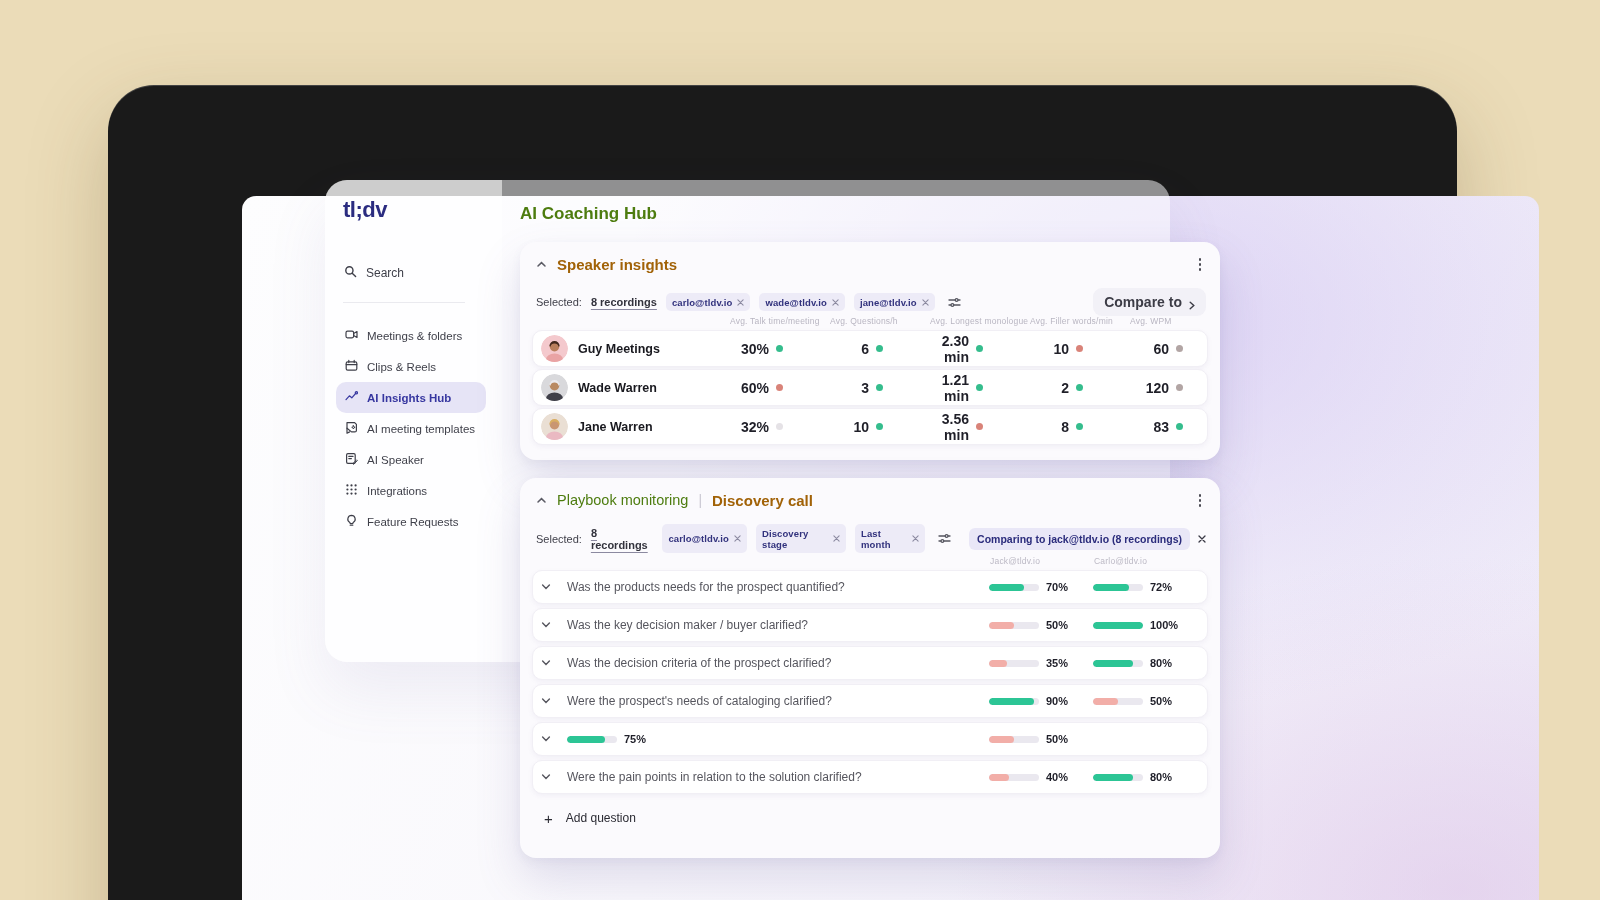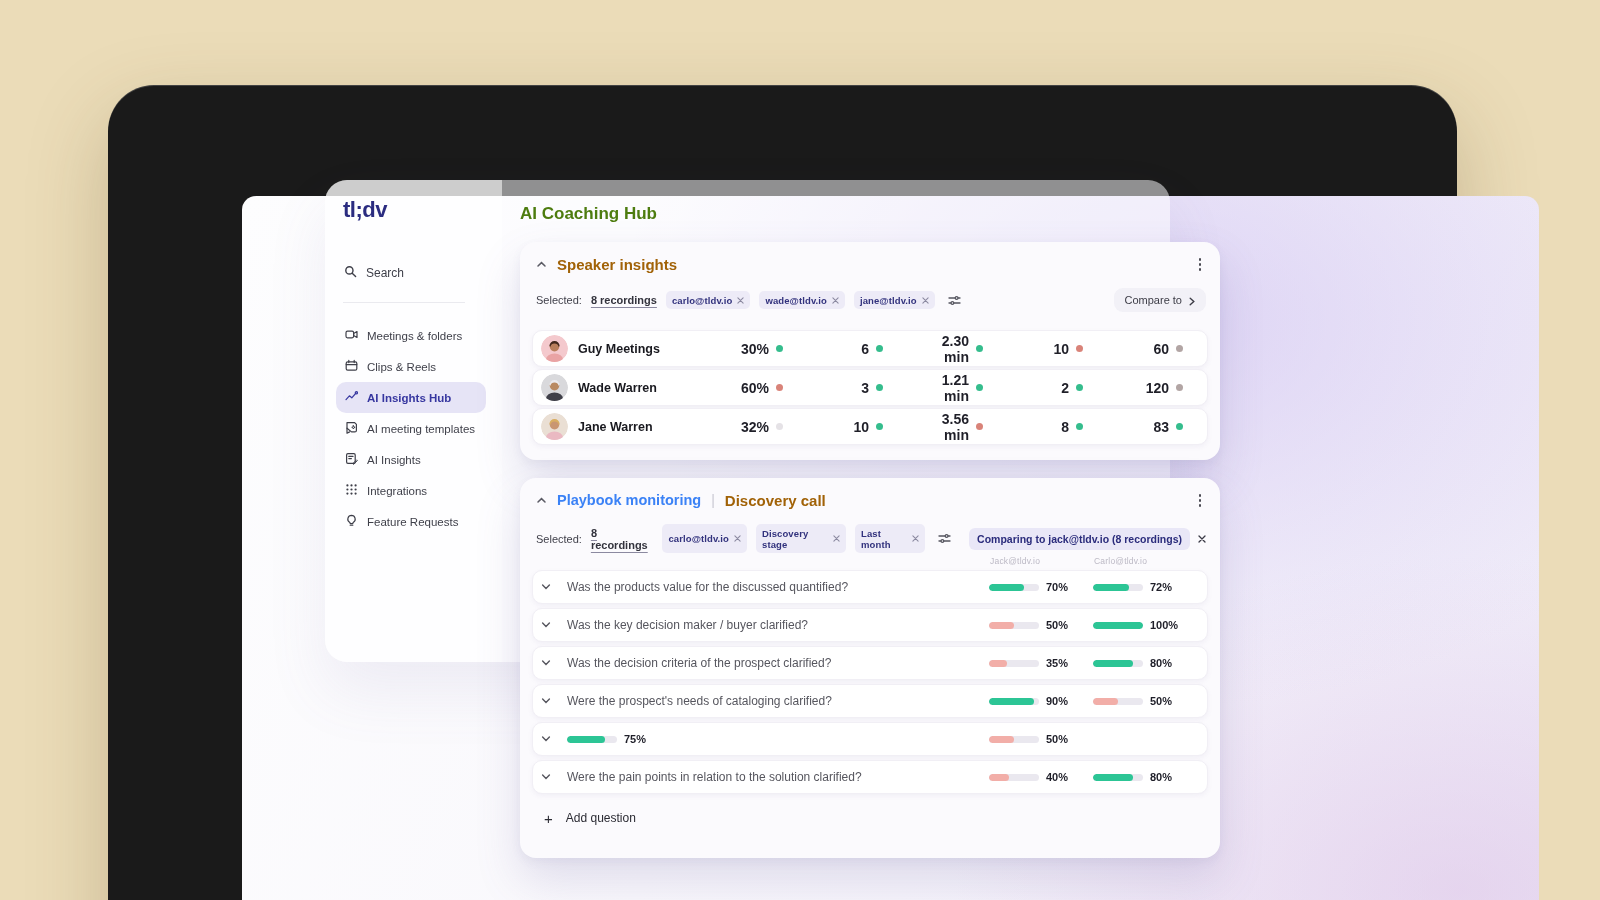--- a/index.html
+++ b/index.html
@@ -53,37 +53,37 @@
   .page-title { position:absolute; left:520px; top:204px; font-size:17px; font-weight:600; color:#4d7c0f; }
 
   
   .card { position:absolute; background:#fbfafd; border-radius:16px;
     box-shadow:0 22px 45px rgba(108,96,158,.18), 0 4px 10px rgba(108,96,158,.08); }
   .card-speaker { left:520px; top:242px; width:700px; height:218px; }
   .card-playbook { left:520px; top:478px; width:700px; height:380px; }
 
   .card-head { position:absolute; left:16px; right:14px; top:13px; display:flex; align-items:center; gap:10px; }
   .sec-title { font-size:15px; font-weight:600; color:#a16207; }
-  .sec-title-muted { font-size:14.5px; font-weight:700; color:#3b82f6; }
+  .sec-title-muted { font-size:14.5px; font-weight:400; color:#4d7c0f; }
   .sec-sep { color:#c9c7d2; font-size:14px; }
   .spacer { flex:1; }
   .kebab { display:flex; flex-direction:column; gap:2.5px; padding:3px 5px; cursor:pointer; }
   .kebab i { width:2.5px; height:2.5px; border-radius:50%; background:#4a4a52; display:block; }
   .caret-btn { display:flex; align-items:center; cursor:pointer; }
 
   .filter-row { position:absolute; left:16px; right:14px; top:46px; display:flex; align-items:center; gap:9px; }
   .sel-label { font-size:11px; color:#3f3f49; }
   .sel-value { font-size:11px; color:#33333d; font-weight:600; text-decoration:underline;
     text-underline-offset:2.5px; text-decoration-color:#8b89a0; cursor:pointer; }
   .chip { display:flex; align-items:center; gap:5px; background:#edebf7; border-radius:5px;
     padding:3.5px 6px; cursor:pointer; }
   .chip b { font-size:9.5px; font-weight:700; color:#32327d; letter-spacing:.1px; }
   .filter-icon { margin-left:4px; cursor:pointer; display:flex; }
   .compare-btn { display:flex; align-items:flex-end; gap:7px; background:rgba(240,238,246,.85);
-    border-radius:9px; padding:6px 11px; font-size:11px; font-weight:400; color:#3c3c46; cursor:pointer; }
+    border-radius:9px; padding:6px 11px; font-size:14px; font-weight:700; color:#3c3c46; cursor:pointer; }
   .comparing-badge { display:flex; align-items:center; gap:8px; cursor:pointer; }
   .comparing-badge b { font-size:10.5px; font-weight:700; color:#2b2c7c; background:#e9e7f7;
     padding:5px 8px; border-radius:6px; white-space:nowrap; }
 
   
   .s-cols { position:absolute; left:12px; right:12px; top:74px; display:grid;
     grid-template-columns:176px repeat(5,100px); padding-left:8px; }
   .s-cols span { font-size:8.5px; color:#b9b6c2; letter-spacing:.2px; white-space:nowrap; padding-left:14px; }
   .s-rows { position:absolute; left:12px; right:12px; top:88px; }
   .s-row { display:grid; grid-template-columns:176px repeat(5,100px); align-items:center;
@@ -170,21 +170,21 @@
             <path d="M8.4 4.6 L8.9 5.8 L10.1 6.3 L8.9 6.8 L8.4 8 L7.9 6.8 L6.7 6.3 L7.9 5.8 Z" stroke-width="0.9"></path>
           </svg></span>
         <span>AI meeting templates</span>
       </div>
       <div class="nav-item">
         <span><svg width="13" height="13" viewBox="0 0 13 13" fill="none" stroke="#3e3f49" stroke-width="1.2" stroke-linecap="round" stroke-linejoin="round">
             <rect x="1.6" y="1.6" width="8.6" height="9.8" rx="1.3"></rect>
             <path d="M3.8 4.4 H8 M3.8 6.6 H6.4"></path>
             <path d="M8 11.4 L11.6 7.8 L12.4 8.6 L8.8 12.2 Z" stroke-width="0.9"></path>
           </svg></span>
-        <span>AI Insights</span>
+        <span>AI Speaker</span>
       </div>
       <div class="nav-item">
         <span><svg width="13" height="13" viewBox="0 0 13 13" fill="none" stroke="#3e3f49" stroke-width="1.2" stroke-linecap="round" stroke-linejoin="round">
             <g fill="#3e3f49" stroke="none">
               <circle cx="2.4" cy="2.4" r="1.1"></circle>
               <circle cx="6.5" cy="2.4" r="1.1"></circle>
               <circle cx="10.6" cy="2.4" r="1.1"></circle>
               <circle cx="2.4" cy="6.5" r="1.1"></circle>
               <circle cx="6.5" cy="6.5" r="1.1"></circle>
               <circle cx="10.6" cy="6.5" r="1.1"></circle>
@@ -261,20 +261,28 @@
       </span>
       <span class="spacer"></span>
       <span class="compare-btn">
         <span>Compare to</span>
         <svg width="6" height="9" viewBox="0 0 6 9" fill="none" stroke="#3c3c46" stroke-width="1.4" stroke-linecap="round">
             <path d="M1.2 1.2 L4.8 4.5 L1.2 7.8"></path>
           </svg>
       </span>
     </div>
 
+    <div class="s-cols" id="speaker-cols">
+        <span></span>
+        <span>Avg. Talk time/meeting</span>
+        <span>Avg. Questions/h</span>
+        <span>Avg. Longest monologue</span>
+        <span>Avg. Filler words/min</span>
+        <span>Avg. WPM</span>
+      </div>
     <div class="s-rows" id="speaker-rows">
         <div class="s-row">
           <div class="s-name-cell">
             <span class="avatar">
               <svg width="27" height="27" viewBox="0 0 28 28">
                 <circle cx="14" cy="14" r="14" fill="#f4c9cd"></circle>
                 <ellipse cx="14" cy="25.5" rx="8.8" ry="6.4" fill="#e9a3a4"></ellipse>
                 <circle cx="14" cy="12" r="5" fill="#b97f5c"></circle>
                 <path d="M8.7 11.4 a5.3 5.3 0 0 1 10.6 0 l-1.1 .9 a4.3 4.3 0 0 0 -8.4 0 Z" fill="#43291d"></path>
               </svg>
@@ -441,21 +449,21 @@
         <span class="p-col-1">Jack@tldv.io</span>
         <span class="p-col-2">Carlo@tldv.io</span>
       </div>
     <div class="q-rows" id="playbook-rows">
         <div class="q-row">
           <span class="q-chev">
             <svg width="10" height="8" viewBox="0 0 10 8" fill="none" stroke="#56565e" stroke-width="1.4" stroke-linecap="round">
               <path d="M1.6 2 L5 5.4 L8.4 2"></path>
             </svg>
           </span>
-          <span class="q-text">Was the products value for the discussed quantified?</span>
+          <span class="q-text">Was the products needs for the prospect quantified?</span>
           <div class="bar-cell">
             <span class="bar-track">
               <span class="bar-fill" style="width: 70%; background: rgb(44, 197, 149);"></span>
             </span>
             <span class="bar-label">70%</span>
           </div>
           <div class="bar-cell">
             <span class="bar-track">
               <span class="bar-fill" style="width: 72%; background: rgb(44, 197, 149);"></span>
             </span>

